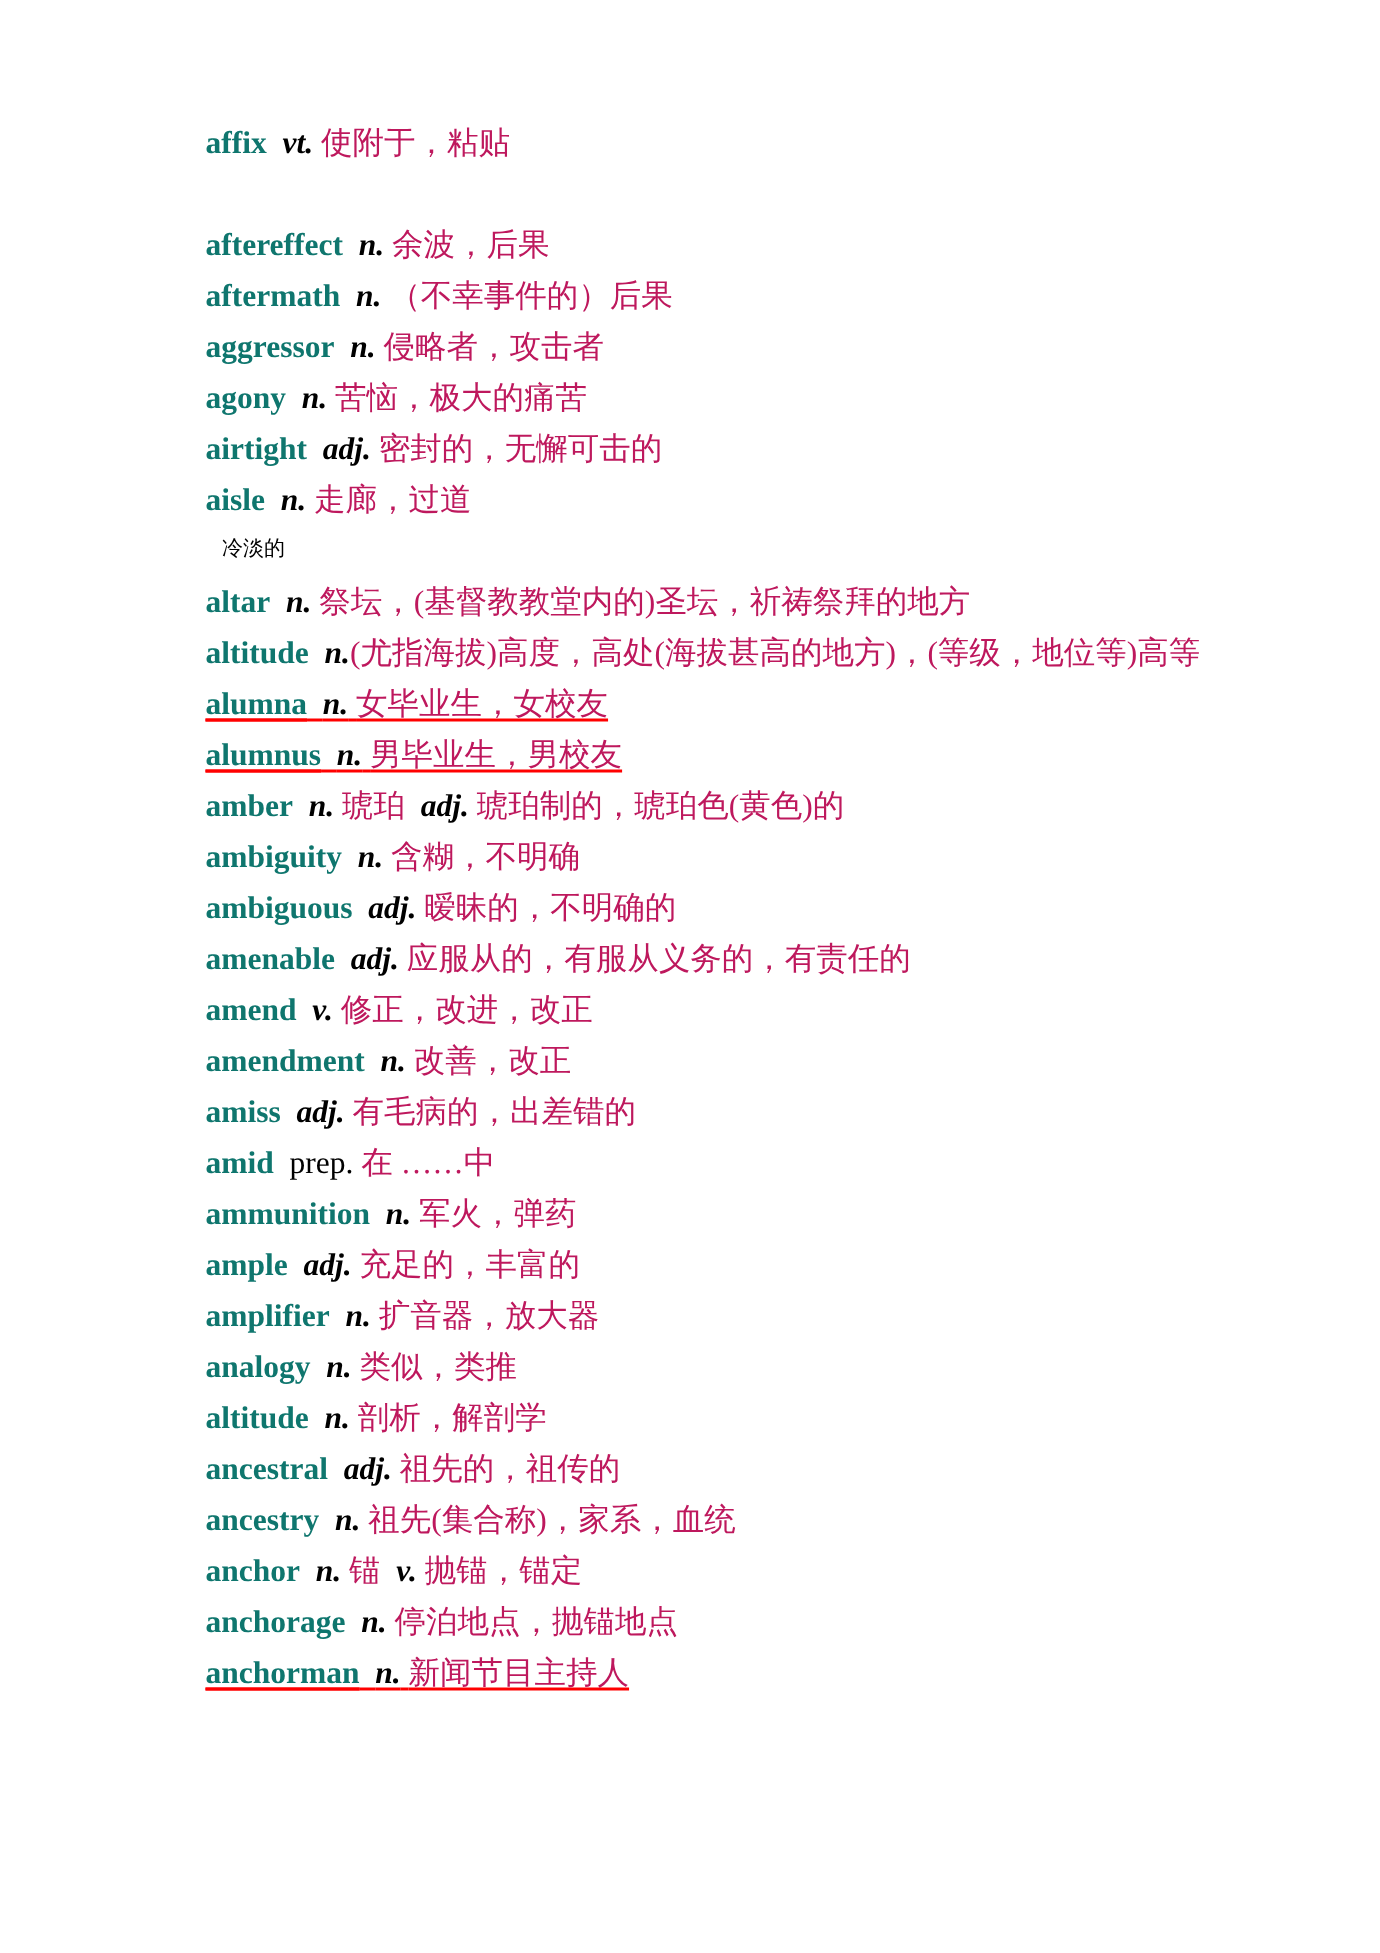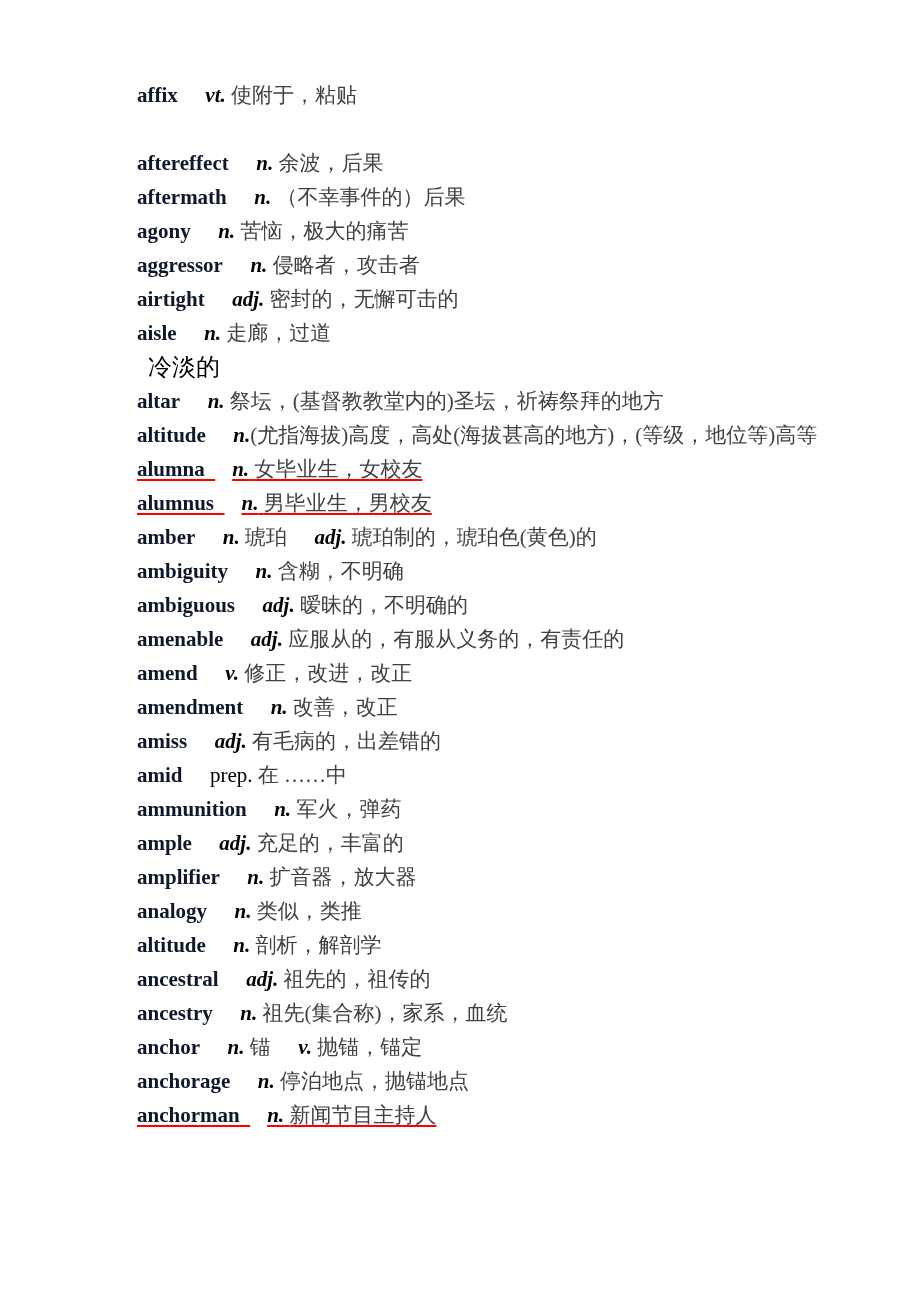--- a/index.html
+++ b/index.html
@@ -37,70 +37,69 @@
   }
   .entry.gap-after {
     margin-bottom: 34px;
   }
   
   .entry.wraps {
     padding-left: 0;
     text-indent: 71px;
   }
   .hw {
-    color: #0f172a;
+    color: #0f766e;
     font-weight: bold;
     font-family: "Liberation Serif", "DejaVu Serif", serif;
   }
   .pos {
     font-weight: bold;
     font-style: italic;
     color: #000000;
-    margin-left: 17px;
   }
   .pos-plain {
     font-weight: normal;
     font-style: normal;
     color: #000000;
   }
   .def {
-    color: #404040;
+    color: #be185d;
   }
   
   .entry.marked {
     text-decoration: underline;
     text-decoration-color: #FF0000;
     -webkit-text-decoration-color: #FF0000;
     text-underline-offset: 3px;
     text-decoration-thickness: 2px;
   }
   .entry.marked .hw {
     text-decoration: underline;
     text-decoration-color: #FF0000;
     -webkit-text-decoration-color: #FF0000;
     text-underline-offset: 3px;
     text-decoration-thickness: 2px;
   }
   .orphan {
-    font-size: 24px;
+    font-size: 14px;
     line-height: 34px;
     color: #000000;
     padding-left: 82px;
   }
 </style>
 </head>
 <body>
 
 <div class="page">
   <div class="entries" id="entries-container">
       <div class="entry gap-after"><span class="hw">affix</span>&nbsp;&nbsp;<span class="pos">vt.</span>&nbsp;<span class="def">使附于，粘贴</span></div>
       <div class="entry"><span class="hw">aftereffect</span>&nbsp;&nbsp;<span class="pos">n.</span>&nbsp;<span class="def">余波，后果</span></div>
       <div class="entry"><span class="hw">aftermath</span>&nbsp;&nbsp;<span class="pos">n.</span>&nbsp;<span class="def">（不幸事件的）后果</span></div>
+      <div class="entry"><span class="hw">aggressor</span>&nbsp;&nbsp;<span class="pos">n.</span>&nbsp;<span class="def">侵略者，攻击者</span></div>
       <div class="entry"><span class="hw">agony</span>&nbsp;&nbsp;<span class="pos">n.</span>&nbsp;<span class="def">苦恼，极大的痛苦</span></div>
-      <div class="entry"><span class="hw">aggressor</span>&nbsp;&nbsp;<span class="pos">n.</span>&nbsp;<span class="def">侵略者，攻击者</span></div>
       <div class="entry"><span class="hw">airtight</span>&nbsp;&nbsp;<span class="pos">adj.</span>&nbsp;<span class="def">密封的，无懈可击的</span></div>
       <div class="entry"><span class="hw">aisle</span>&nbsp;&nbsp;<span class="pos">n.</span>&nbsp;<span class="def">走廊，过道</span></div>
       <div class="orphan">冷淡的</div>
       <div class="entry"><span class="hw">altar</span>&nbsp;&nbsp;<span class="pos">n.</span>&nbsp;<span class="def">祭坛，(基督教教堂内的)圣坛，祈祷祭拜的地方</span></div>
       <div class="entry wraps"><span class="hw">altitude</span>&nbsp;&nbsp;<span class="pos">n.</span><span class="def">(尤指海拔)高度，高处(海拔甚高的地方)，(等级，地位等)高等</span></div>
       <div class="entry marked"><span class="hw">alumna</span>&nbsp;&nbsp;<span class="pos">n.</span>&nbsp;<span class="def">女毕业生，女校友</span></div>
       <div class="entry marked"><span class="hw">alumnus</span>&nbsp;&nbsp;<span class="pos">n.</span>&nbsp;<span class="def">男毕业生，男校友</span></div>
       <div class="entry"><span class="hw">amber</span>&nbsp;&nbsp;<span class="pos">n.</span>&nbsp;<span class="def">琥珀</span>&nbsp;&nbsp;<span class="pos">adj.</span>&nbsp;<span class="def">琥珀制的，琥珀色(黄色)的</span></div>
       <div class="entry"><span class="hw">ambiguity</span>&nbsp;&nbsp;<span class="pos">n.</span>&nbsp;<span class="def">含糊，不明确</span></div>
       <div class="entry"><span class="hw">ambiguous</span>&nbsp;&nbsp;<span class="pos">adj.</span>&nbsp;<span class="def">暧昧的，不明确的</span></div>

